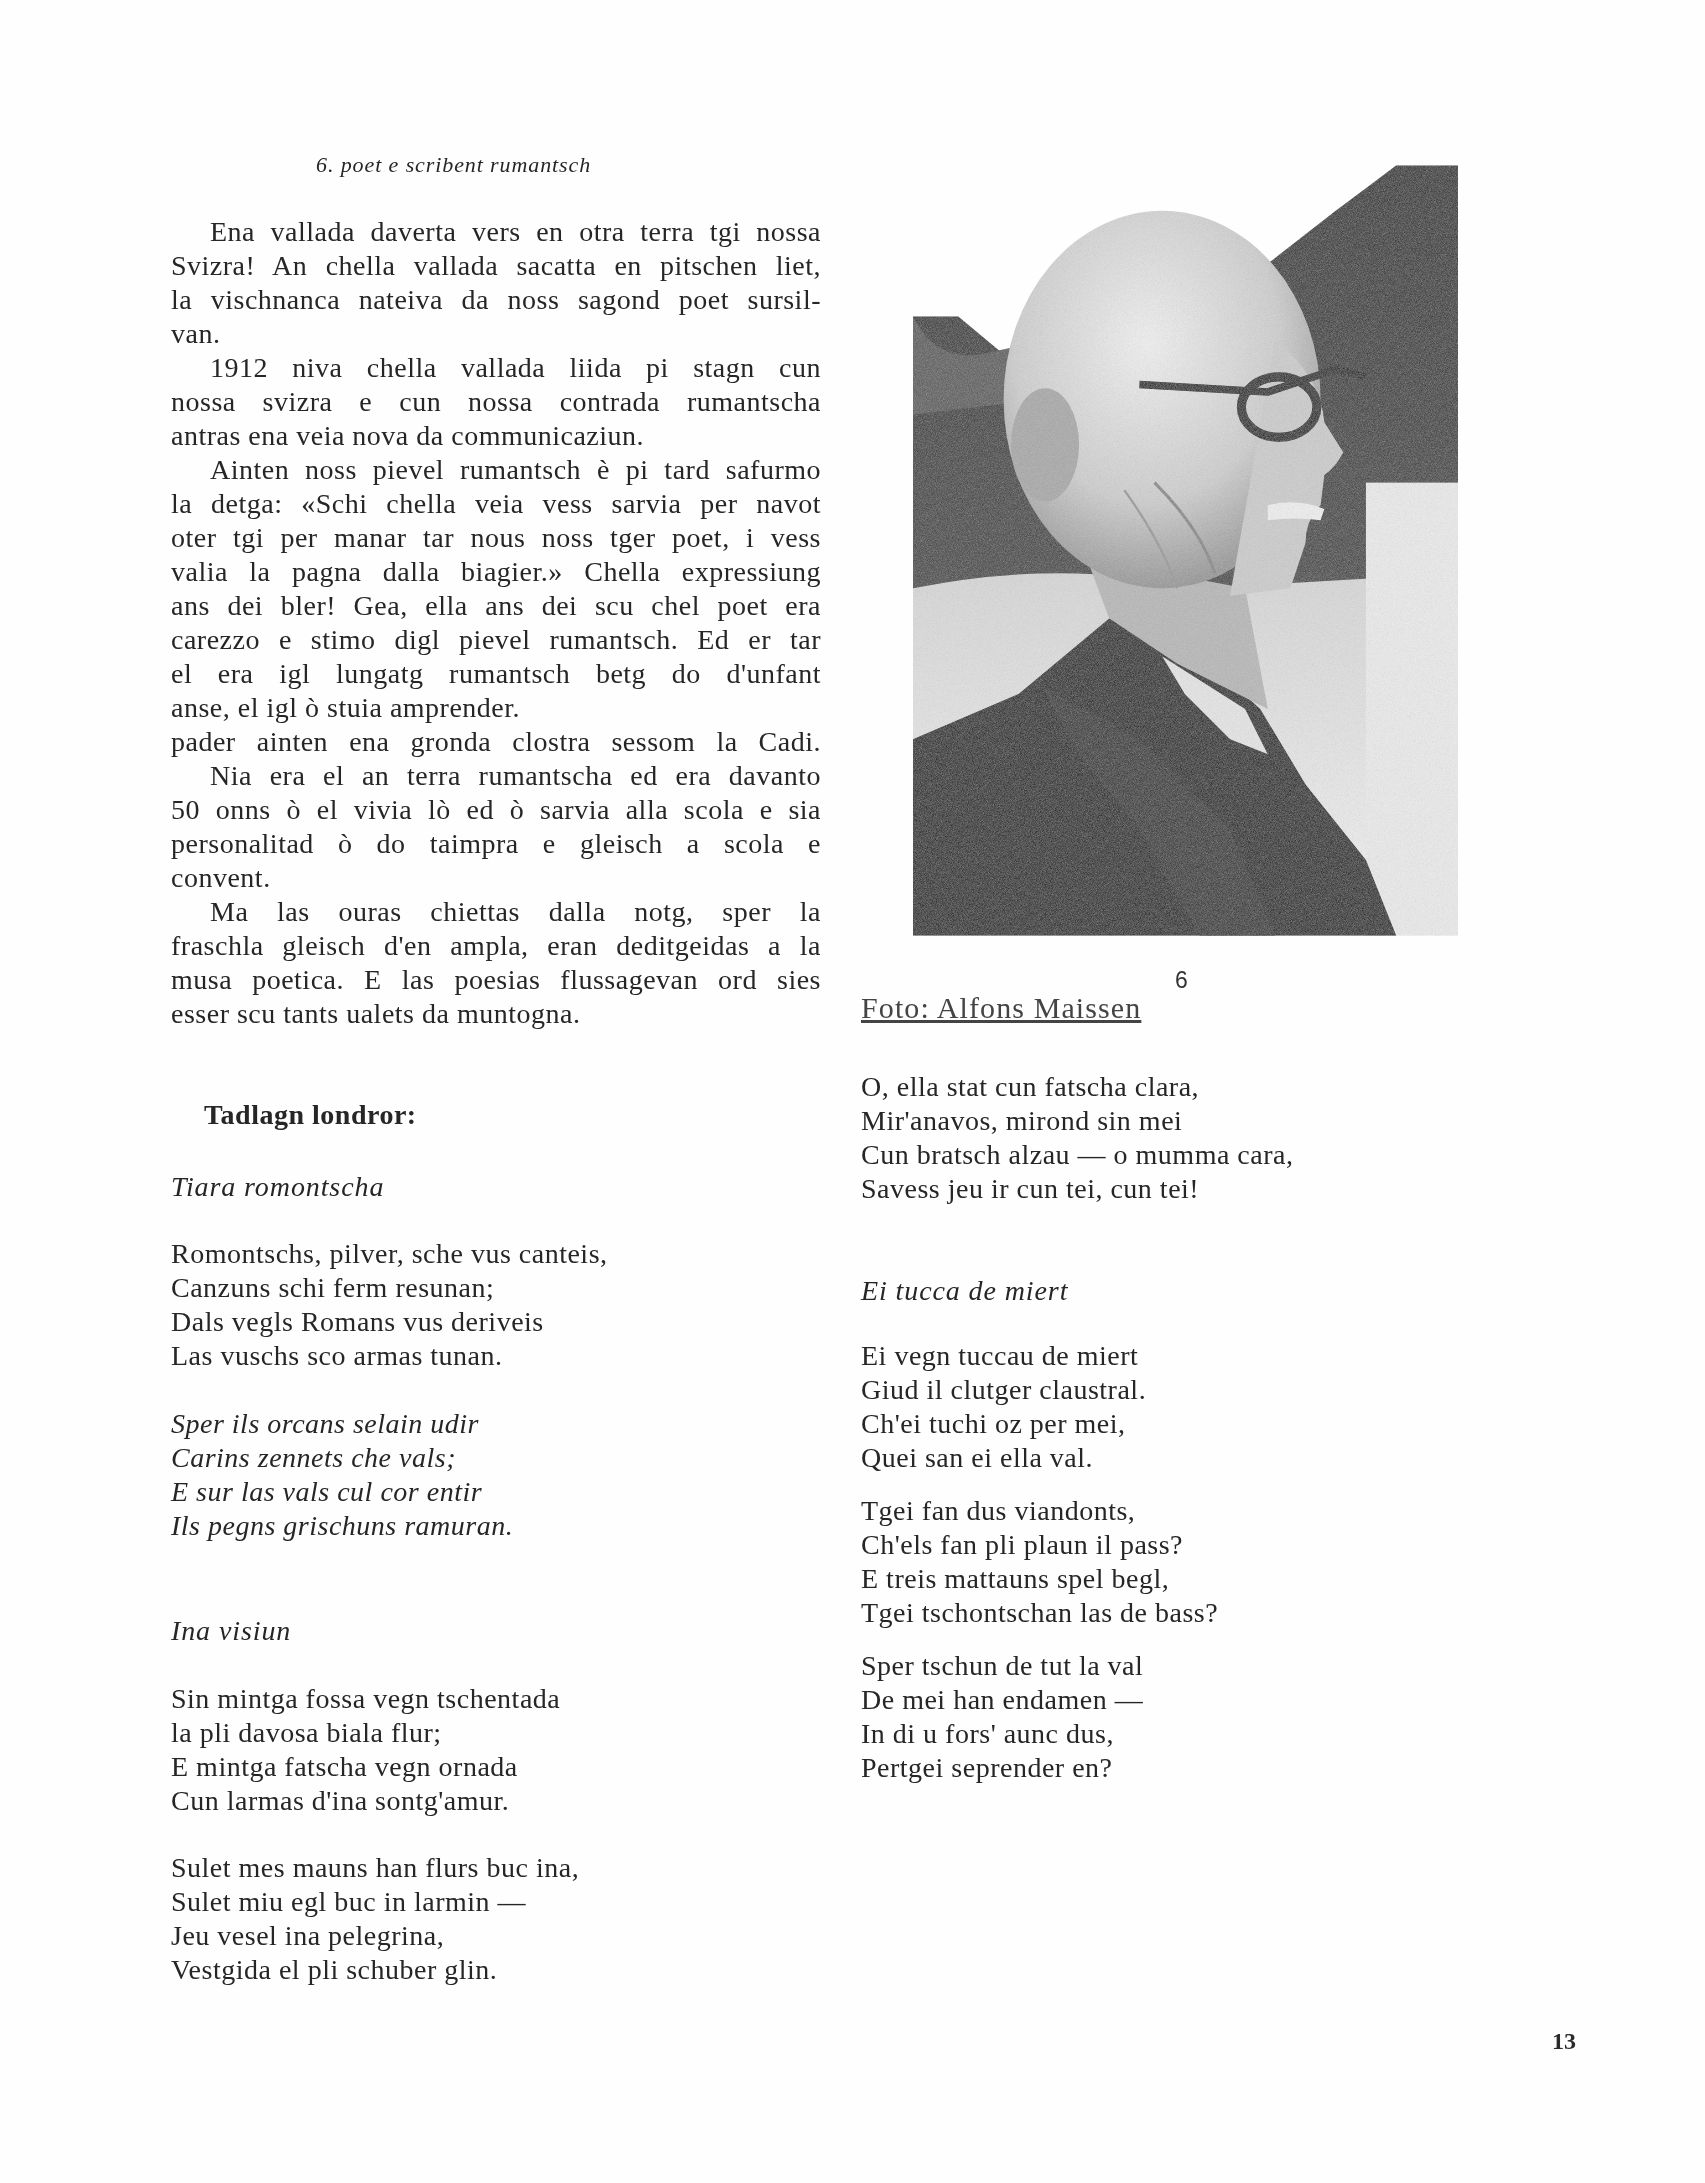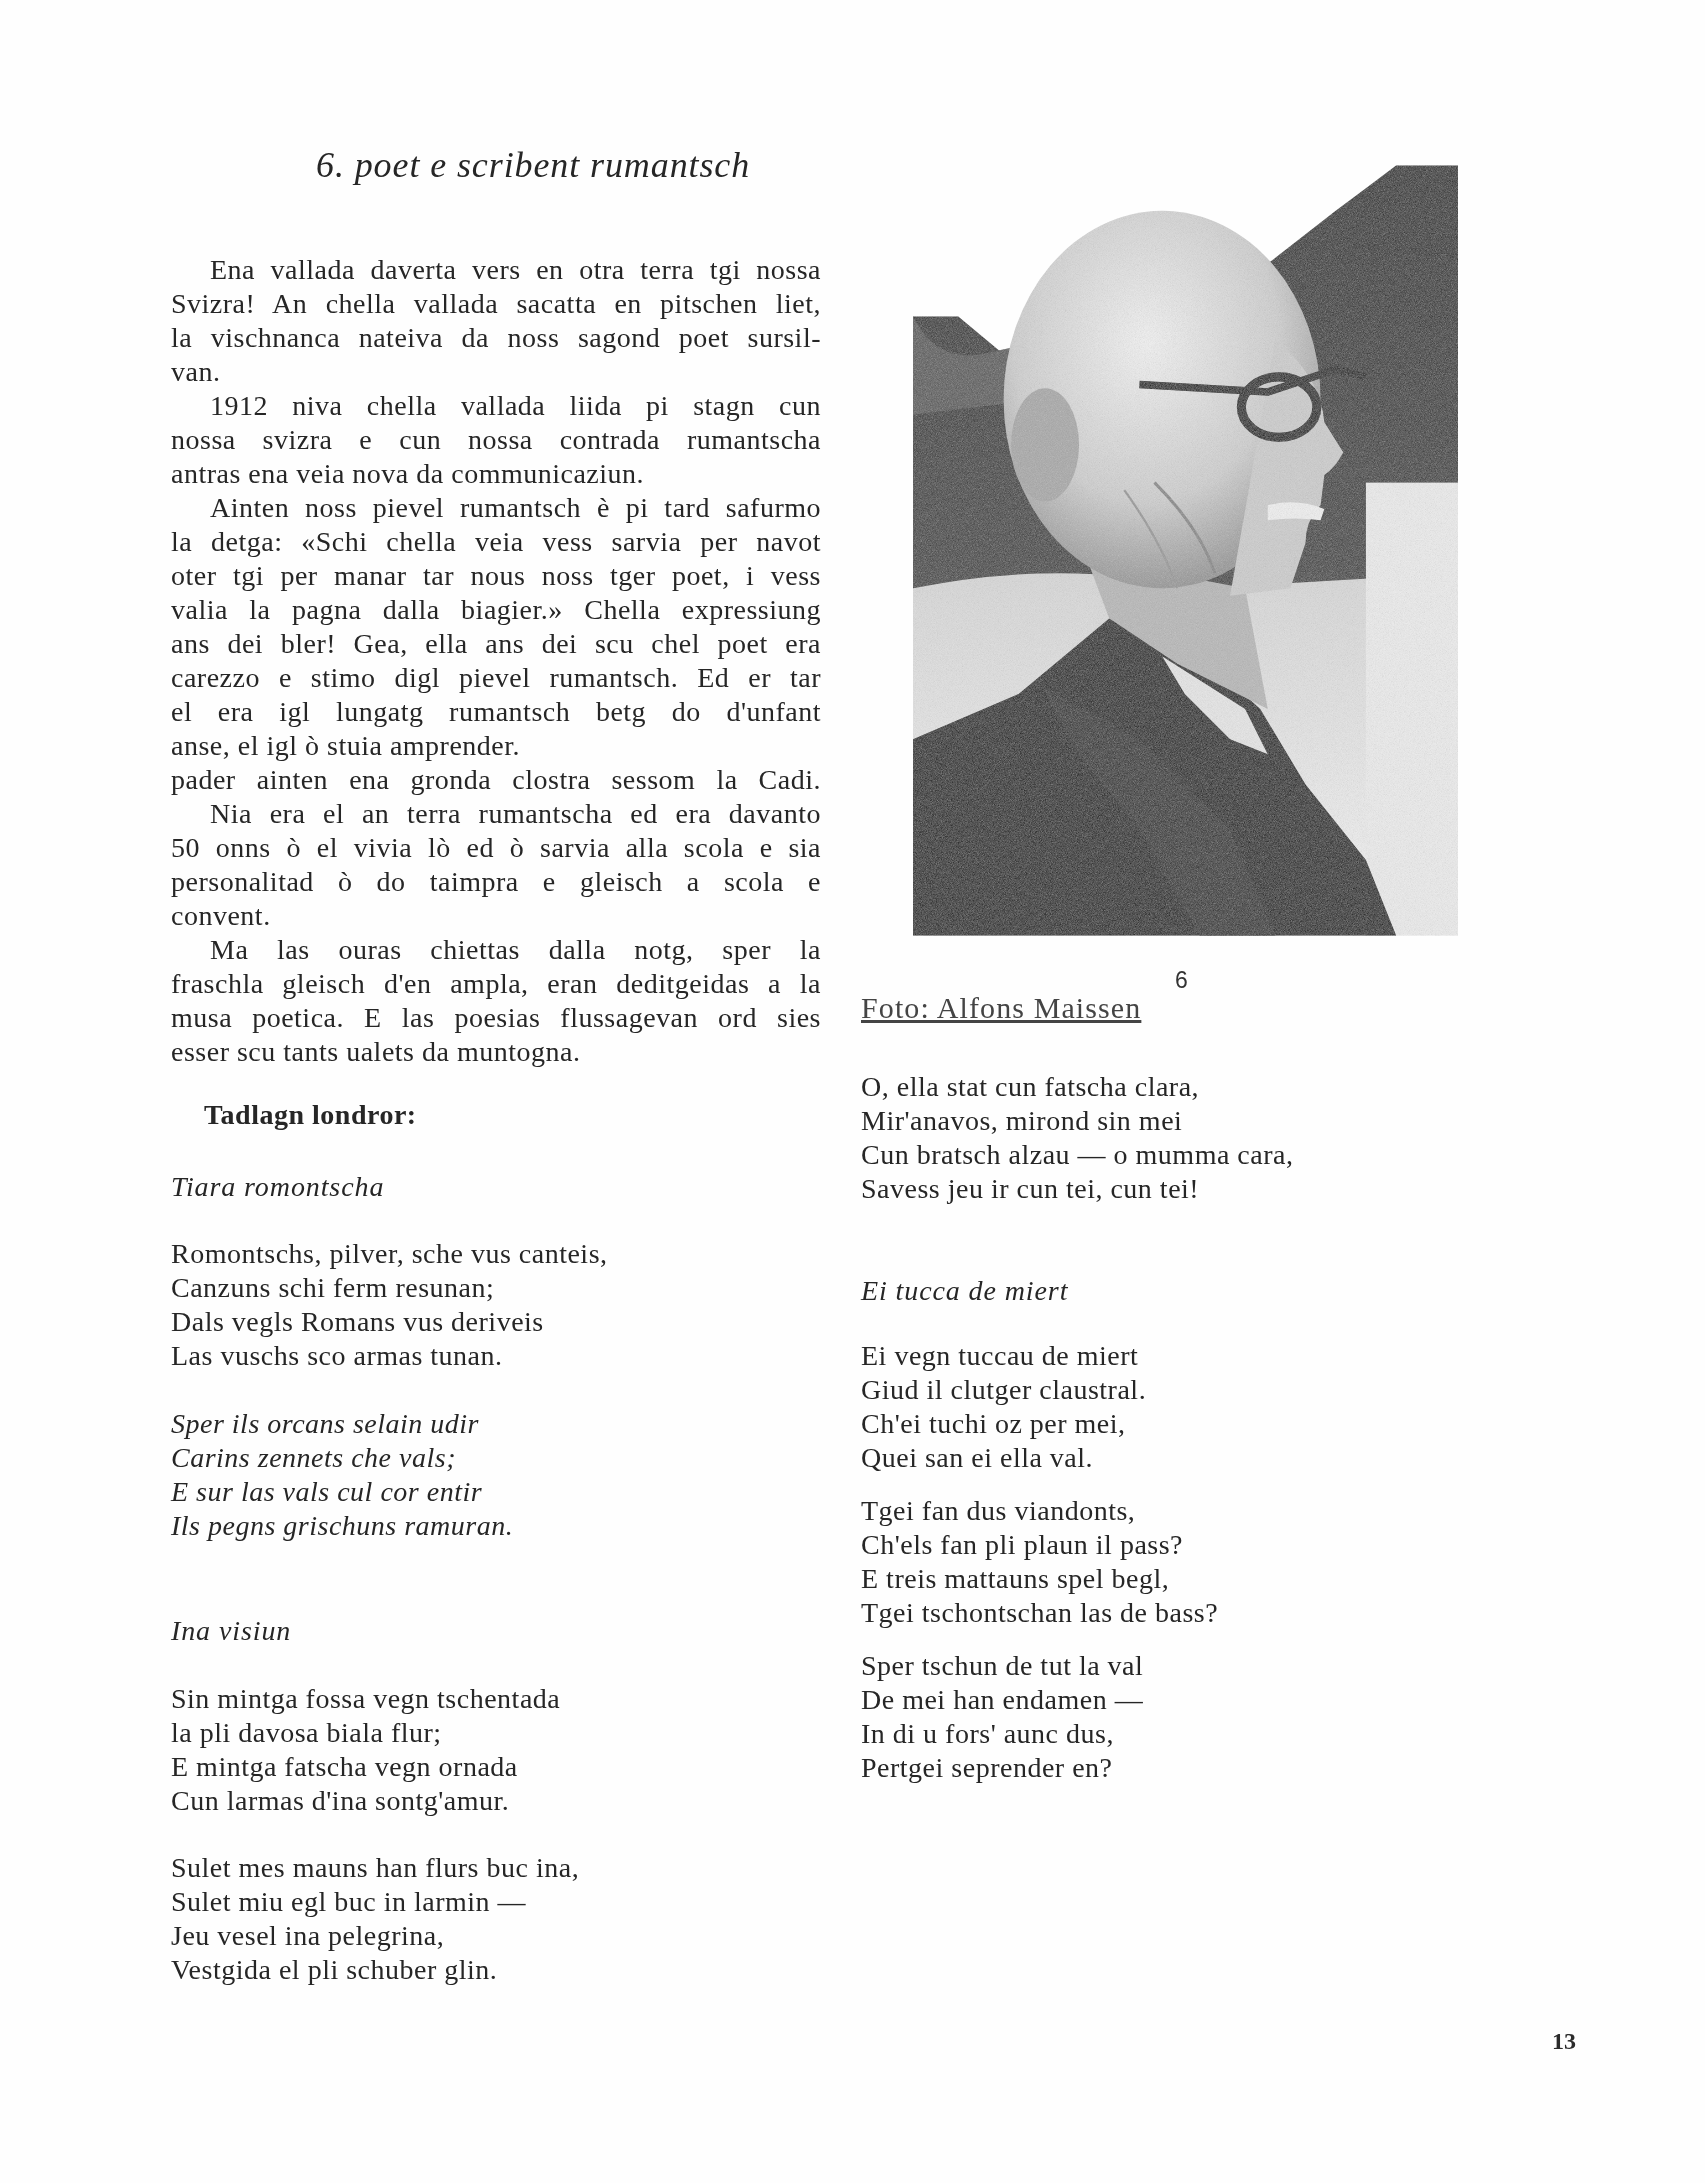--- a/index.html
+++ b/index.html
@@ -5,22 +5,22 @@
   html, body { margin: 0; padding: 0; background: #ffffff; }
   body { width: 1706px; height: 2183px; position: relative; overflow: hidden;
          font-family: "Liberation Serif", "DejaVu Serif", serif; color: #262626; }
   .page { position: absolute; left: 0; top: 0; width: 1706px; height: 2183px; background: #fefefe; }
   .blk { position: absolute; font-size: 28px; line-height: 34px; letter-spacing: 0.5px; }
   .line { display: block; white-space: nowrap; }
   .jline { display: block; text-align: justify; text-align-last: justify; white-space: normal; }
   .lastline { display: block; text-align: left; text-align-last: left; }
   .ind { text-indent: 39px; }
   .ital { font-style: italic; letter-spacing: 0.9px; }
-  #title { left: 316px; top: 148px; font-size: 36px; }
-  #body-left { left: 171px; top: 215px; width: 650px; margin-top: 38px; }
+  #title { left: 316px; top: 148px; font-size: 22px; }
+  #body-left { left: 171px; top: 215px; width: 650px; }
   #intro { left: 204px; top: 1098px; font-weight: bold; }
   #poem1-title { left: 171px; top: 1170px; }
   #poem1-s1 { left: 171px; top: 1237px; }
   #poem1-s2 { left: 171px; top: 1407px; font-style: italic; }
   #poem2-title { left: 171px; top: 1614px; }
   #poem2-s1 { left: 171px; top: 1682px; }
   #poem2-s2 { left: 171px; top: 1851px; }
   #photo { position: absolute; left: 913px; top: 165px; width: 545px; height: 771px; }
   #fig-num { position: absolute; left: 1175px; top: 967px; font-family: "Liberation Sans", "DejaVu Sans", sans-serif; font-size: 23px; color: #333; }
   #caption { left: 861px; top: 991px; font-size: 30px; letter-spacing: 1.1px; color: #444; text-decoration: underline; }

